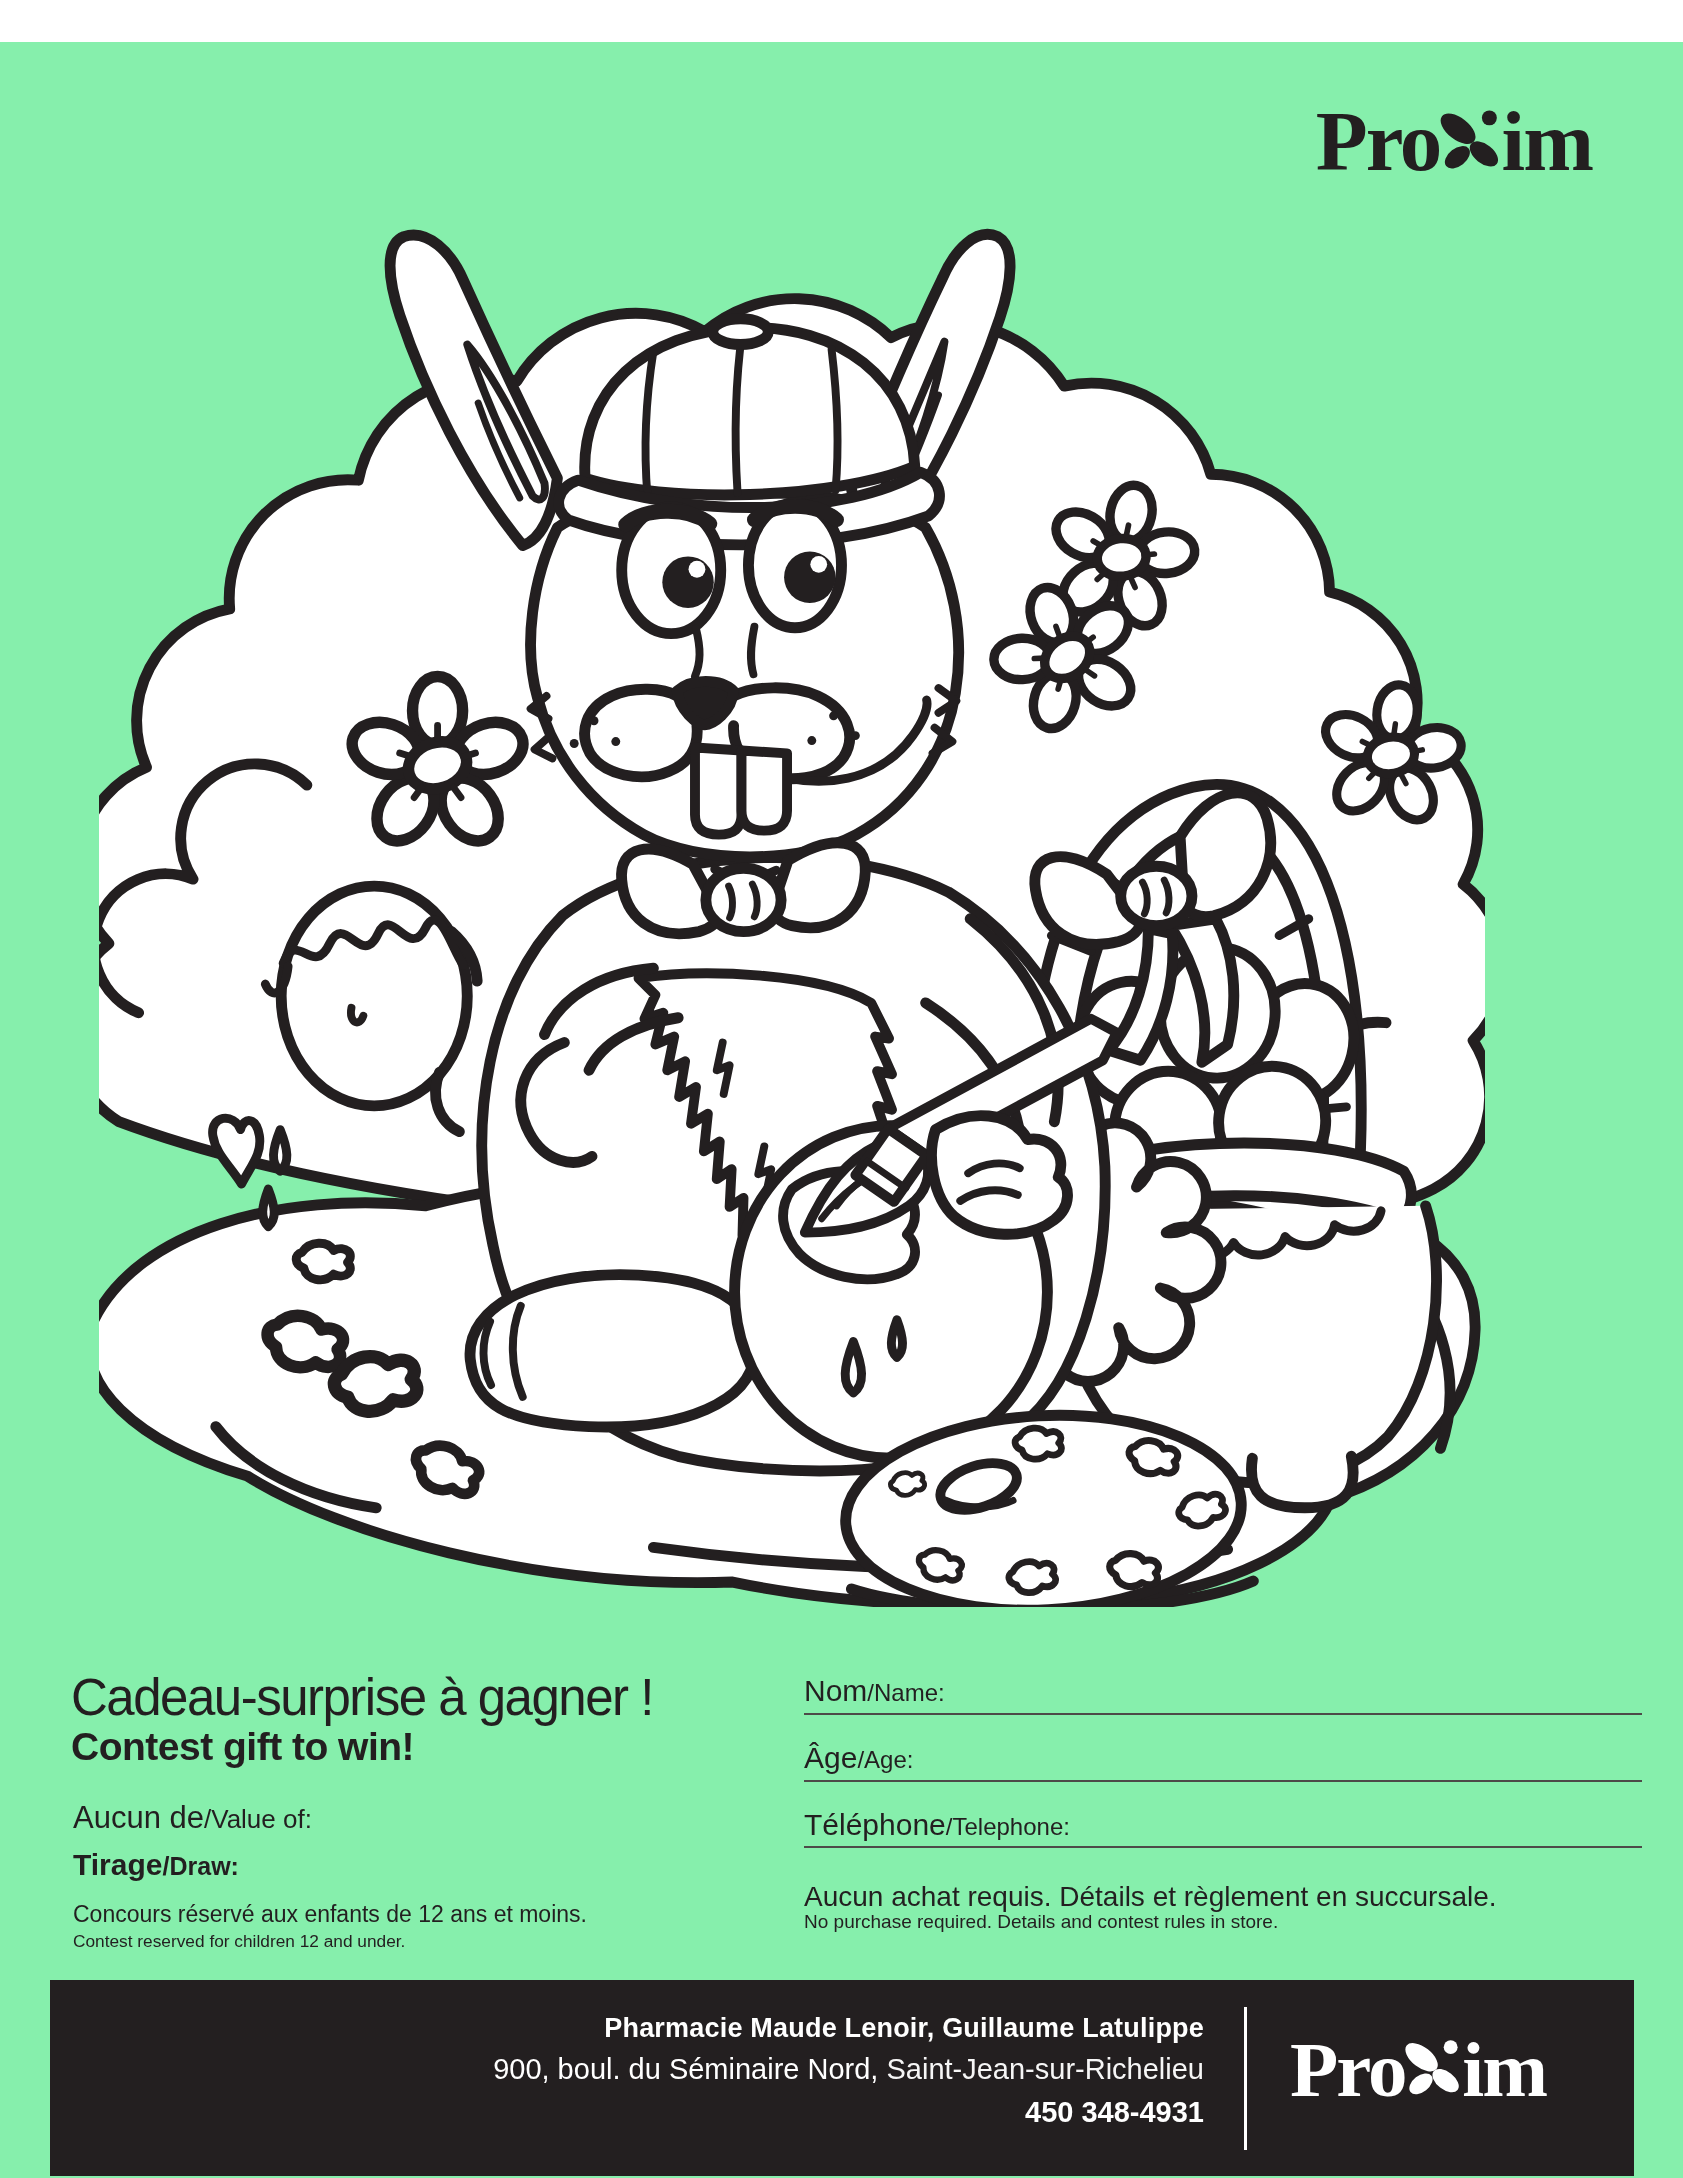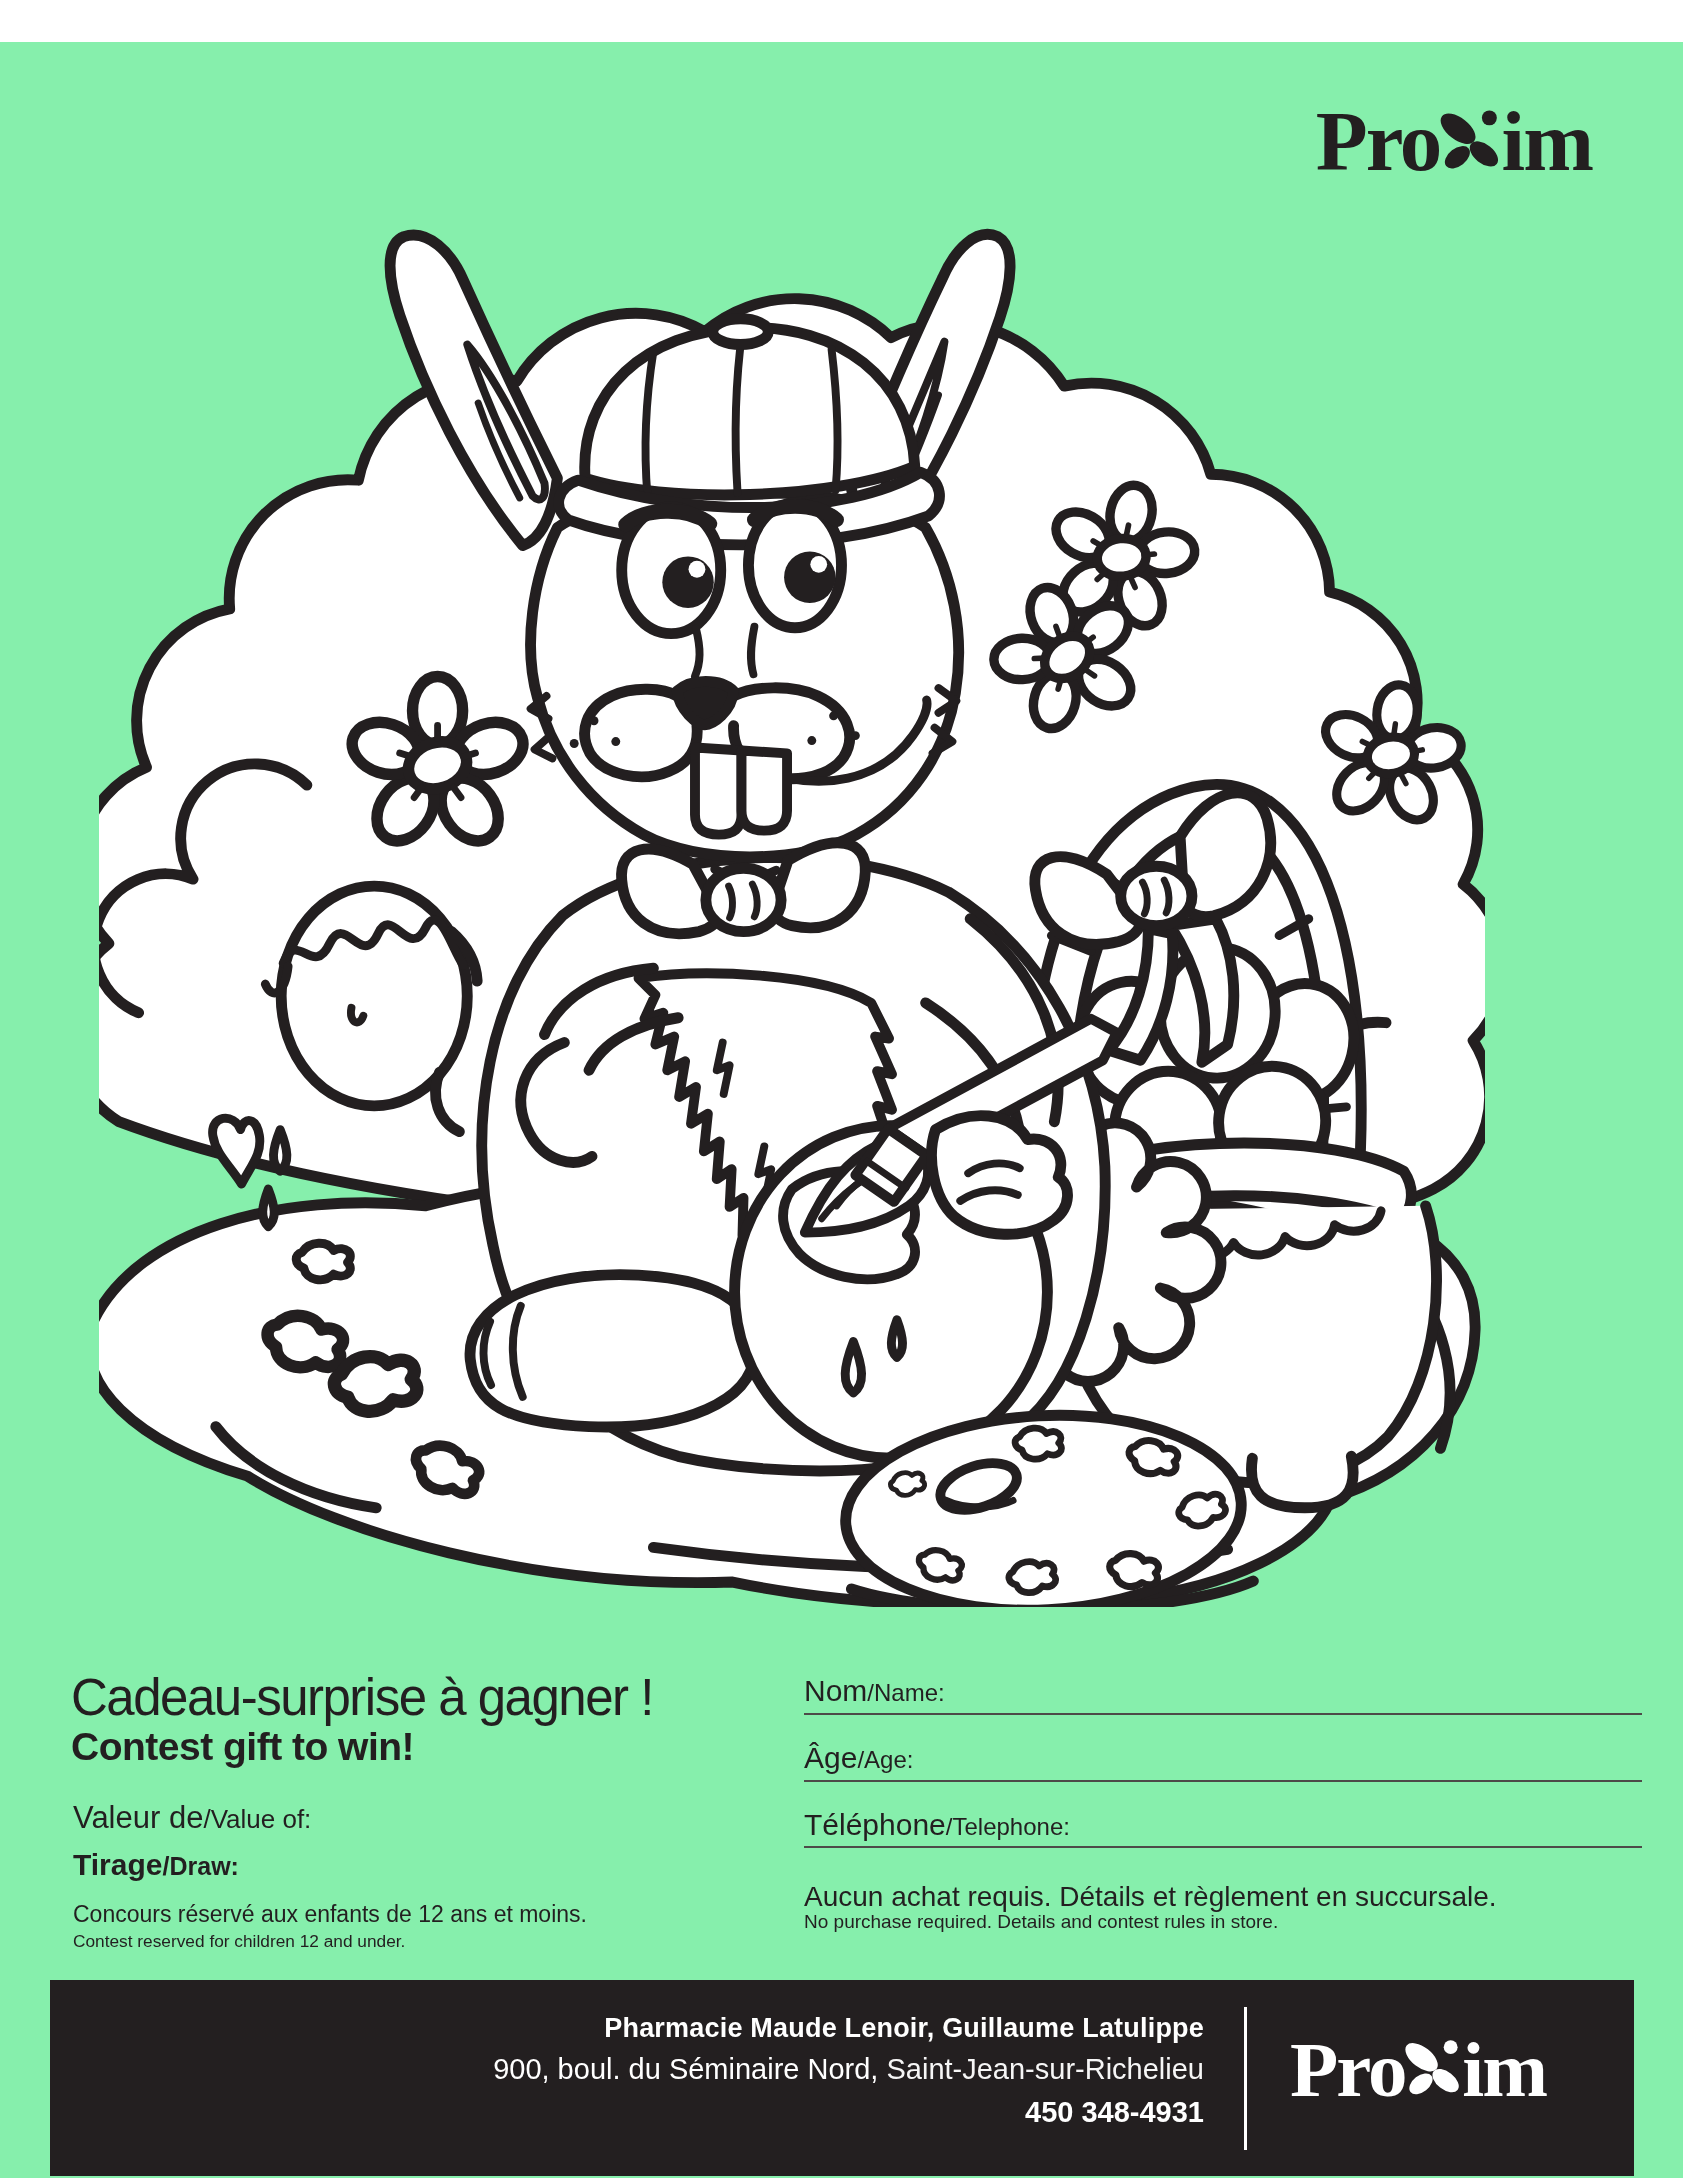--- a/index.html
+++ b/index.html
@@ -336,21 +336,21 @@
             <use href="#splat" transform="translate(-122,36) scale(0.8) rotate(16)"></use>
             <use href="#splat" transform="translate(-150,-40) scale(0.62) rotate(-10)"></use>
           </g>
         </g>
       </g>
     </g>
   </svg>
 
   <div class="headline-fr">Cadeau-surprise à gagner !</div>
   <div class="headline-en">Contest gift to win!</div>
-  <div class="value-line"><span>Valeur de</span><span class="sub">/Value of:</span></div>
+  <div class="value-line"><span>Aucun de</span><span class="sub">/Value of:</span></div>
   <div class="draw-line"><span>Tirage</span><span class="sub">/Draw:</span></div>
   <div class="elig-fr">Concours réservé aux enfants de 12 ans et moins.</div>
   <div class="elig-en">Contest reserved for children 12 and under.</div>
 
   <div class="field-label" style="top:1632px;"><span>Nom</span><span class="sub">/Name:</span></div>
   <div class="field-line" style="top:1671px;"></div>
 
   <div class="field-label" style="top:1699px;"><span>Âge</span><span class="sub">/Age:</span></div>
   <div class="field-line" style="top:1738px;"></div>
 

